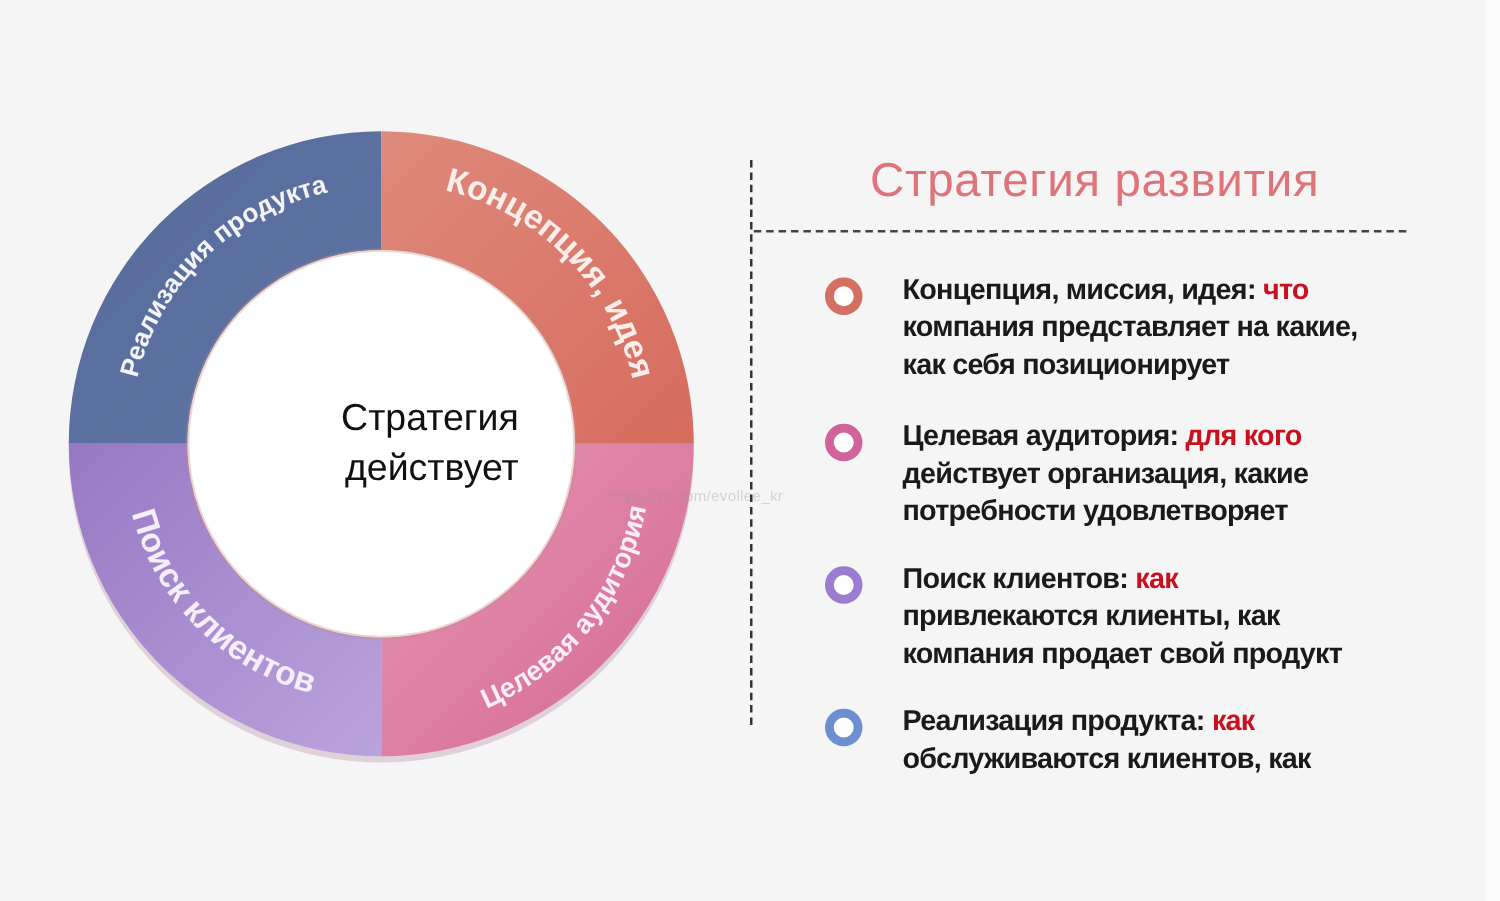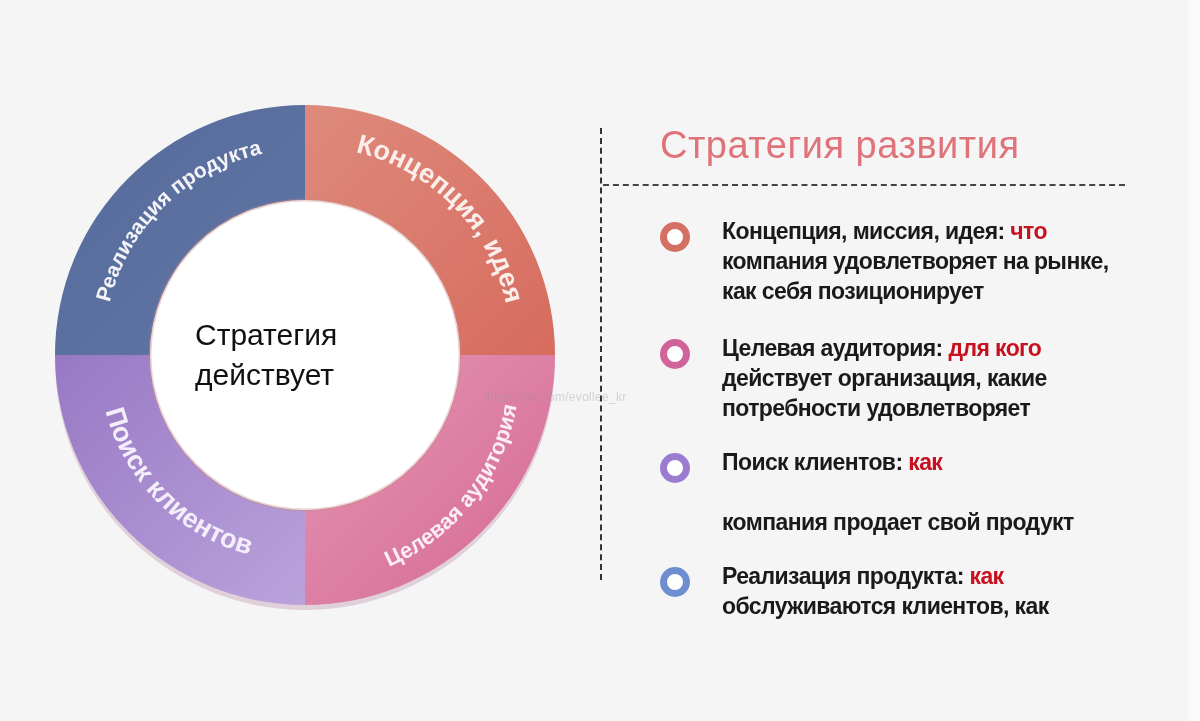--- a/index.html
+++ b/index.html
@@ -10,37 +10,37 @@
       position: relative;
     }
     .right-strip {
       position: absolute; left: 1188px; top: 0; width: 12px; height: 721px;
       background: #fafafa;
     }
     .ring-wrap { position: absolute; left: 0; top: 0; width: 620px; height: 721px; }
     .ring-svg { position: absolute; left: 0; top: 0; }
     .center-title {
       position: absolute; left: 195px; top: 315px; width: 220px;
-      text-align: left; font-size: 30px; line-height: 40px; color: #111;
+      text-align: right; font-size: 30px; line-height: 40px; color: #111;
       font-weight: normal;
     }
     .watermark {
       position: absolute; left: 487px; top: 362px;
       font-size: 12px; color: rgba(150,150,150,0.35); letter-spacing: 0.3px; margin-top: 28px;
     }
     .vdash {
       position: absolute; left: 600px; top: 128px; width: 0; height: 452px;
       border-left: 2px dashed #333;
     }
     .hdash {
       position: absolute; left: 603px; top: 184px; width: 522px; height: 0;
       border-top: 2px dashed #444;
     }
     .panel-title {
-      position: absolute; left: 660px; top: 124px;
+      position: absolute; left: 696px; top: 124px;
       font-size: 38px; color: #e0727a; letter-spacing: 0.5px;
     }
     .item { position: absolute; left: 652px; width: 520px; }
     .bullet {
       position: absolute; left: 8px; top: 6px; width: 16px; height: 16px;
       border-radius: 50%; border-style: solid; border-width: 7px;
       background: #fff;
     }
     .item-text {
       position: absolute; left: 70px; top: 0; width: 470px;
@@ -114,39 +114,39 @@
 
 <div class="vdash"></div>
 <div class="hdash"></div>
 
 <div class="panel-title">Стратегия развития</div>
 
 <div class="item" style="top:216px;">
   <span class="bullet" style="border-color:#d46f64;"></span>
   <div class="item-text">
     <span>Концепция, миссия, идея: </span><span class="accent">что</span><br>
-    <span>компания удовлетворяет на рынке,</span><br>
+    <span>компания представляет на какие,</span><br>
     <span>как себя позиционирует</span>
   </div>
 </div>
 
 <div class="item" style="top:333px;">
   <span class="bullet" style="border-color:#d0649a;"></span>
   <div class="item-text">
     <span>Целевая аудитория: </span><span class="accent">для кого</span><br>
     <span>действует организация, какие</span><br>
     <span>потребности удовлетворяет</span>
   </div>
 </div>
 
 <div class="item" style="top:447px;">
   <span class="bullet" style="border-color:#9c7cd0;"></span>
   <div class="item-text">
     <span>Поиск клиентов: </span><span class="accent">как</span><br>
-    <br>
+    <span>привлекаются клиенты, как</span><br>
     <span>компания продает  свой продукт</span>
   </div>
 </div>
 
 <div class="item" style="top:561px;">
   <span class="bullet" style="border-color:#6f8ed0;"></span>
   <div class="item-text">
     <span>Реализация продукта: </span><span class="accent">как</span><br>
     <span>обслуживаются клиентов, как</span><br>
   </div>

